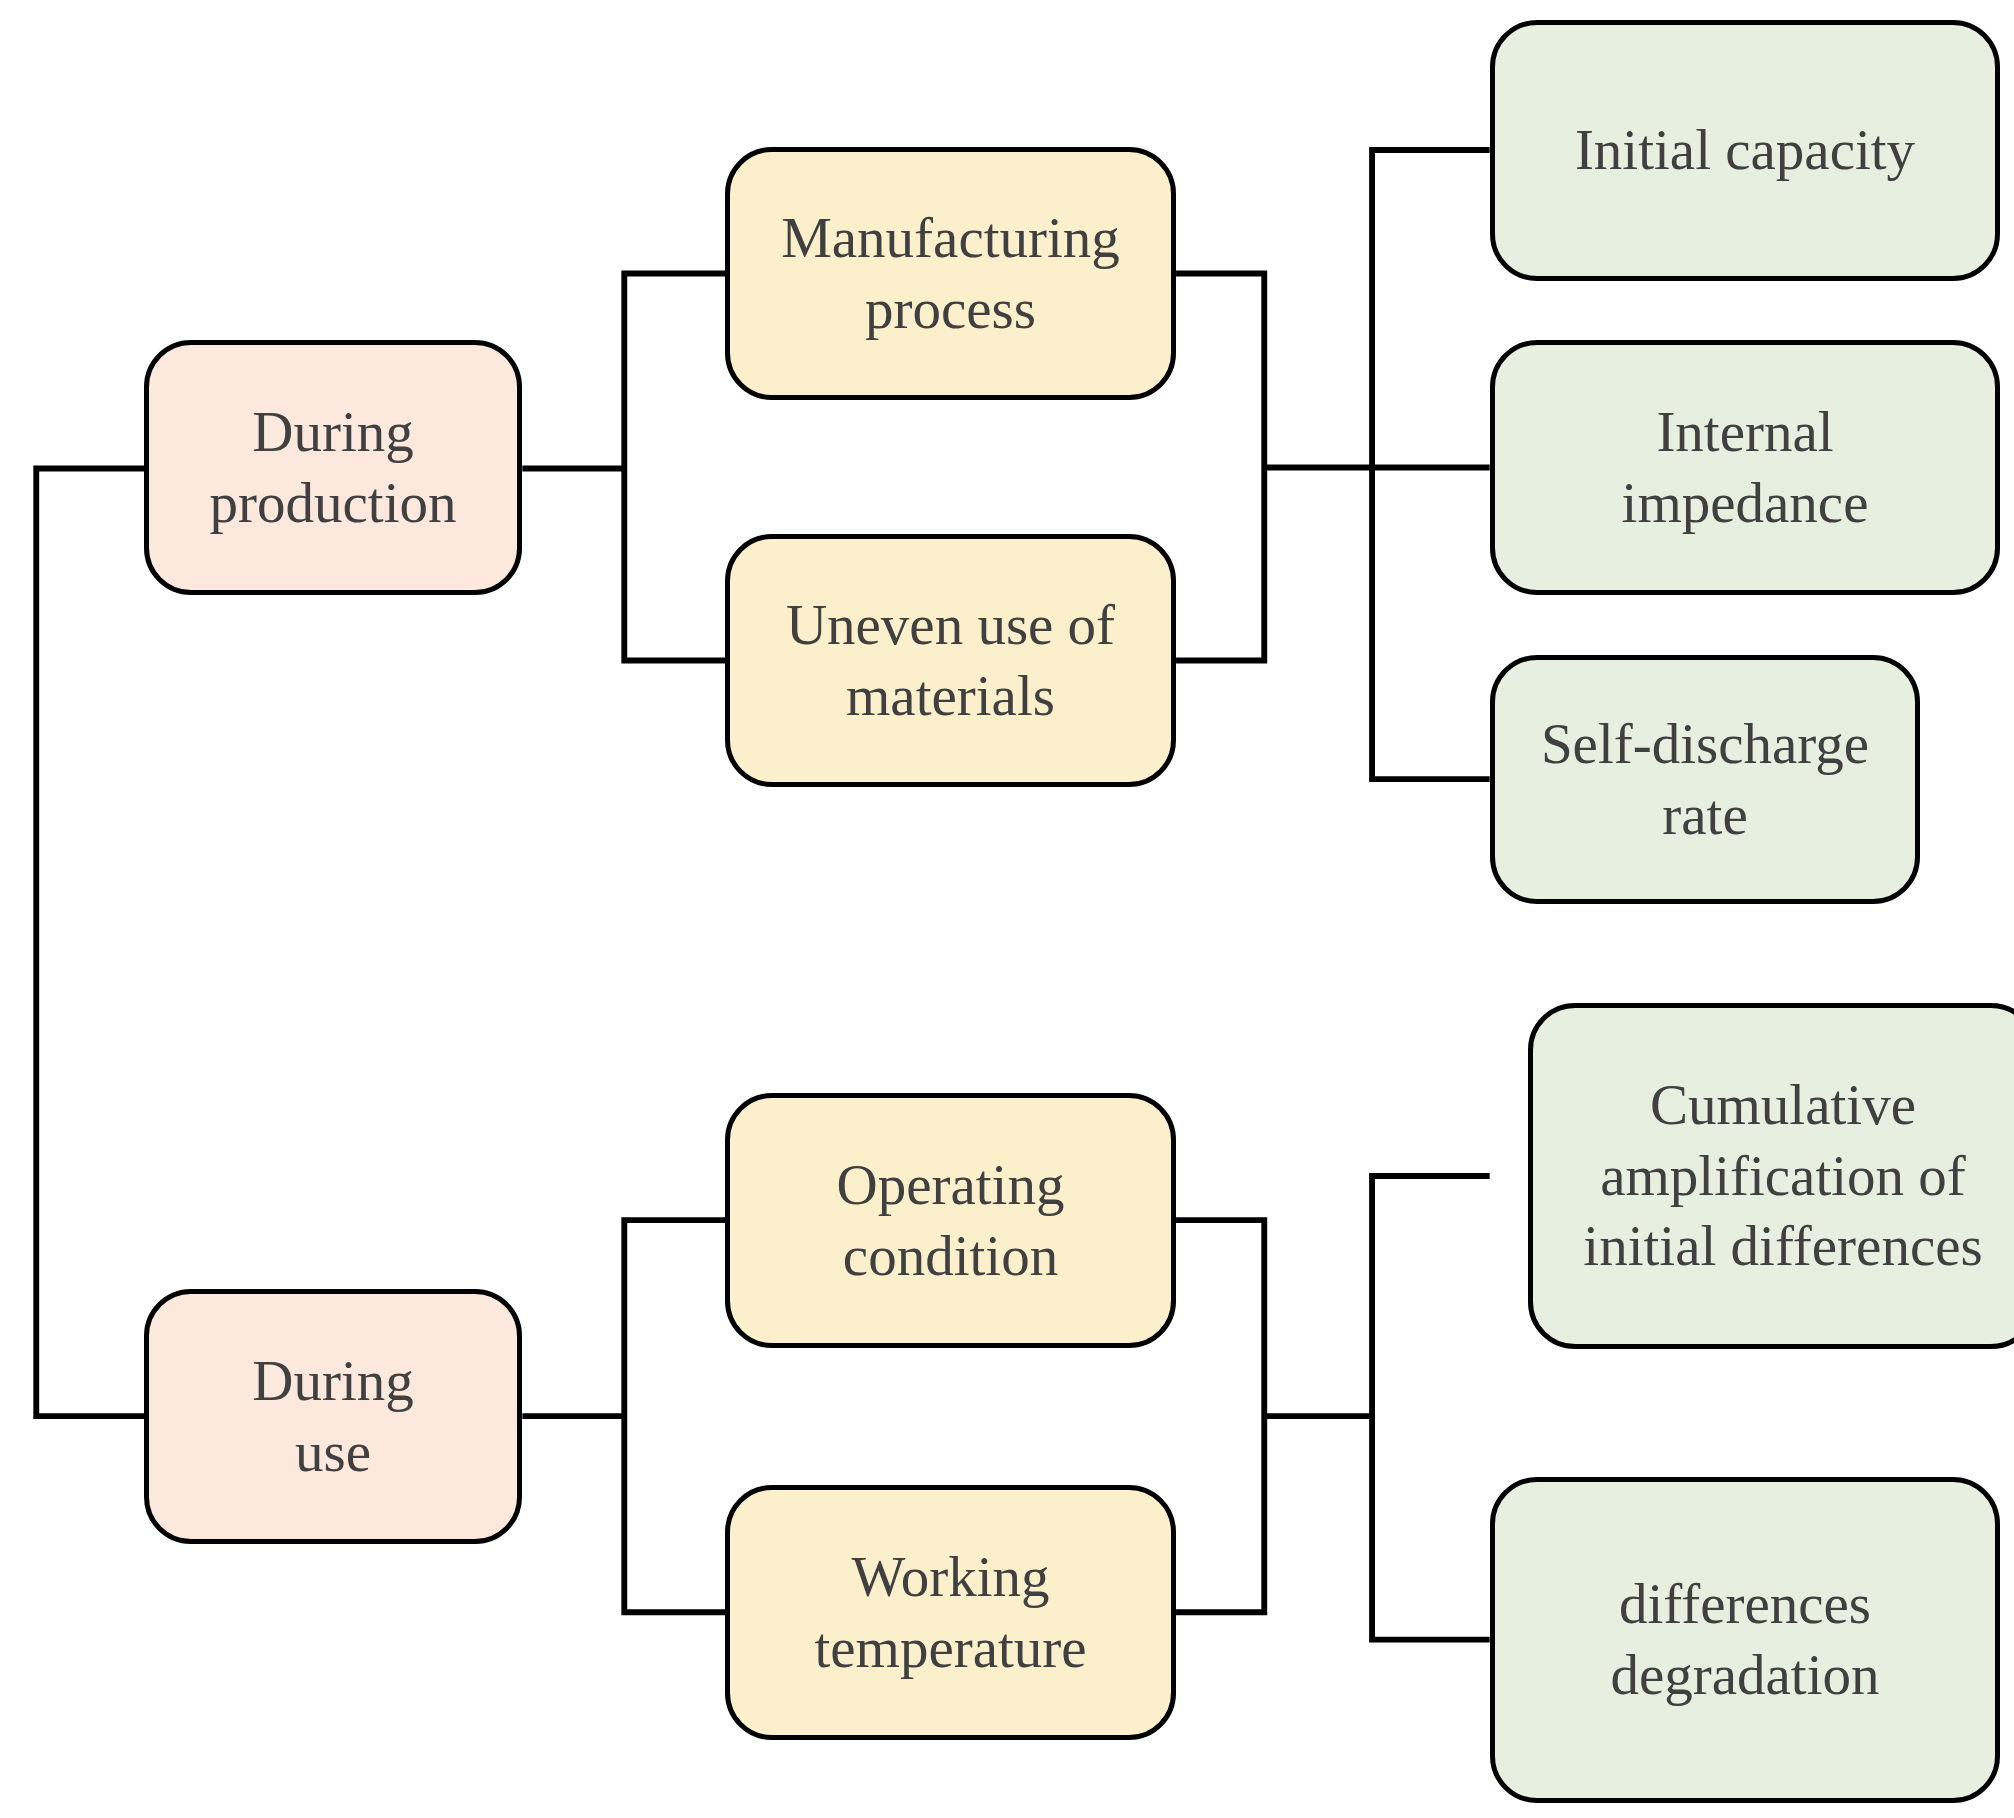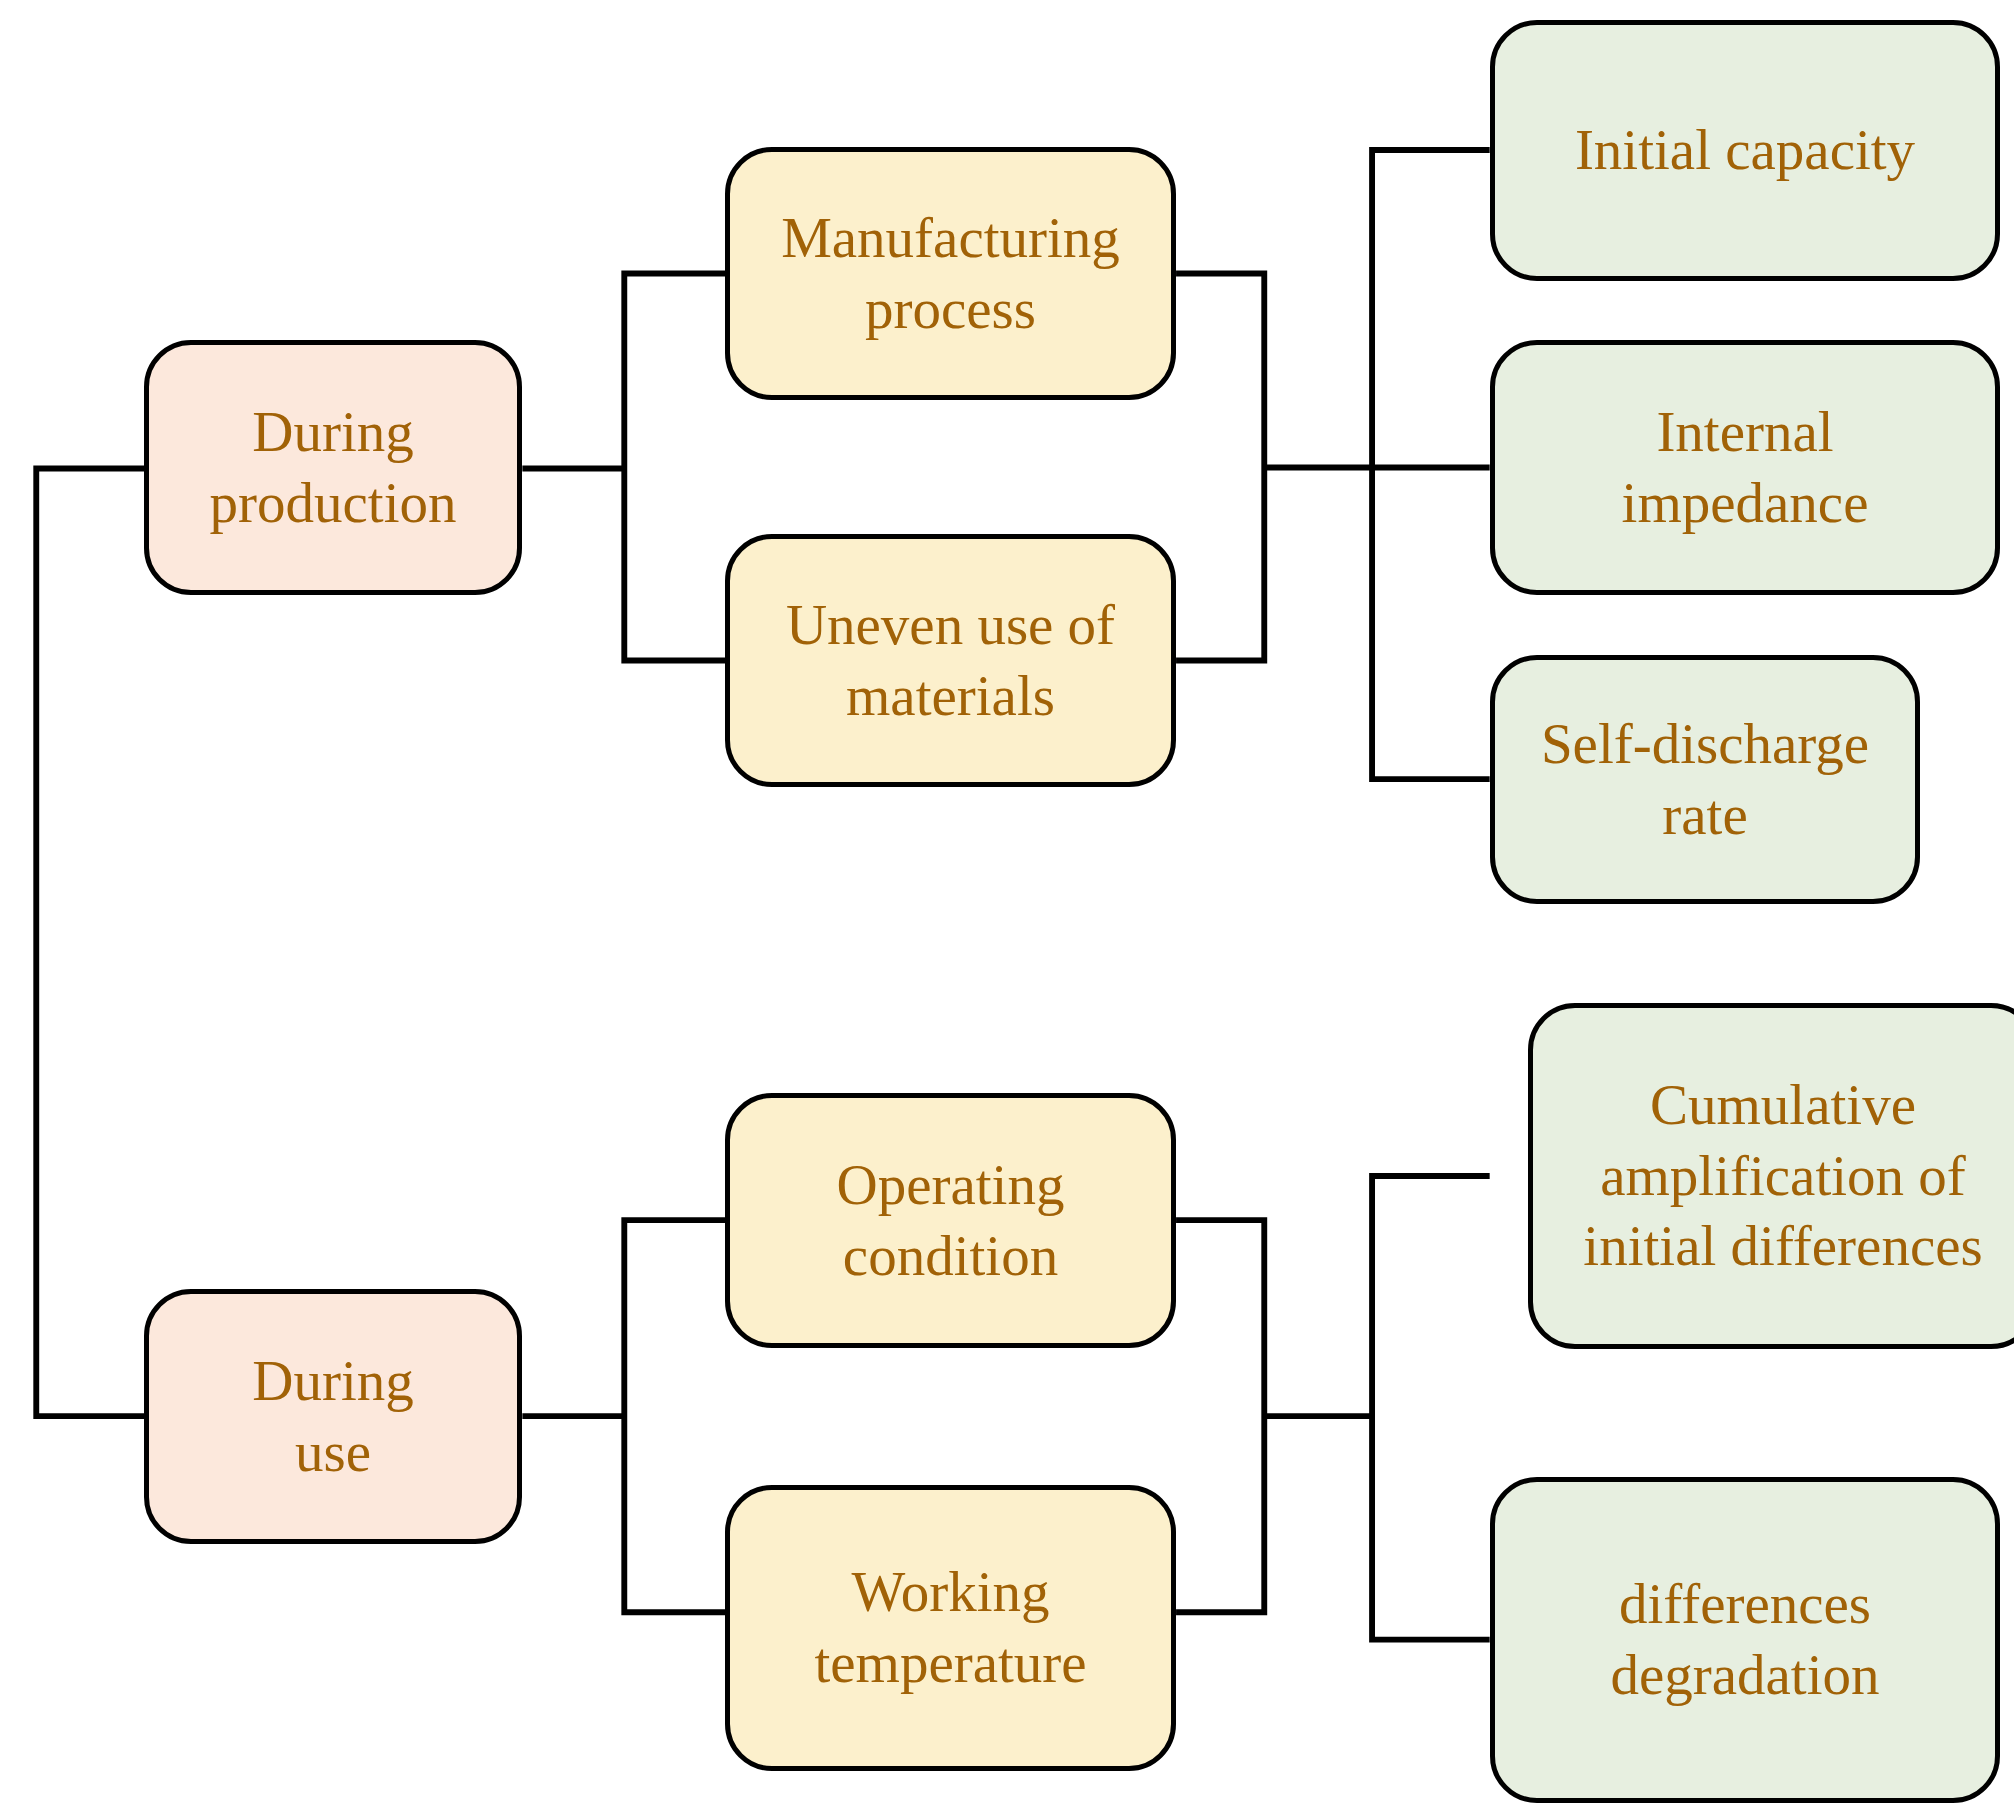--- a/index.html
+++ b/index.html
@@ -31,21 +31,21 @@
   .node {
     position: absolute;
     box-sizing: border-box;
     border: 5.9px solid #000000;
     border-radius: 47px;
     display: flex;
     flex-direction: column;
     align-items: center;
     justify-content: center;
     text-align: center;
-    color: #a16207;
+    color: #404040;
     font-size: 57px;
     line-height: 1.24;
     padding: 0 9.8px;
   }
   .node span {
     display: block;
     white-space: nowrap;
   }
 </style>
 </head>
@@ -85,21 +85,21 @@
   <div class="node" style="left: 725px; top: 534px; width: 451px; height: 253px; background: rgb(252, 240, 204);">
     <span>Uneven use of</span>
     <span>materials</span>
   </div>
 
   <div class="node" style="left: 725px; top: 1093px; width: 451px; height: 255px; background: rgb(252, 240, 204);">
     <span>Operating</span>
     <span>condition</span>
   </div>
 
-  <div class="node" style="left: 725px; top: 1485px; width: 451px; height: 286px; background: rgb(252, 240, 204); text-align: right;">
+  <div class="node" style="left: 725px; top: 1485px; width: 451px; height: 255px; background: rgb(252, 240, 204); text-align: right;">
     <span>Working</span>
     <span>temperature</span>
   </div>
 
   <div class="node" style="left: 1490px; top: 19.6px; width: 510px; height: 261px; background: rgb(231, 239, 224);">
     <span>Initial capacity</span>
   </div>
 
   <div class="node" style="left: 1490px; top: 340px; width: 510px; height: 255px; background: rgb(231, 239, 224);">
     <span>Internal</span>

